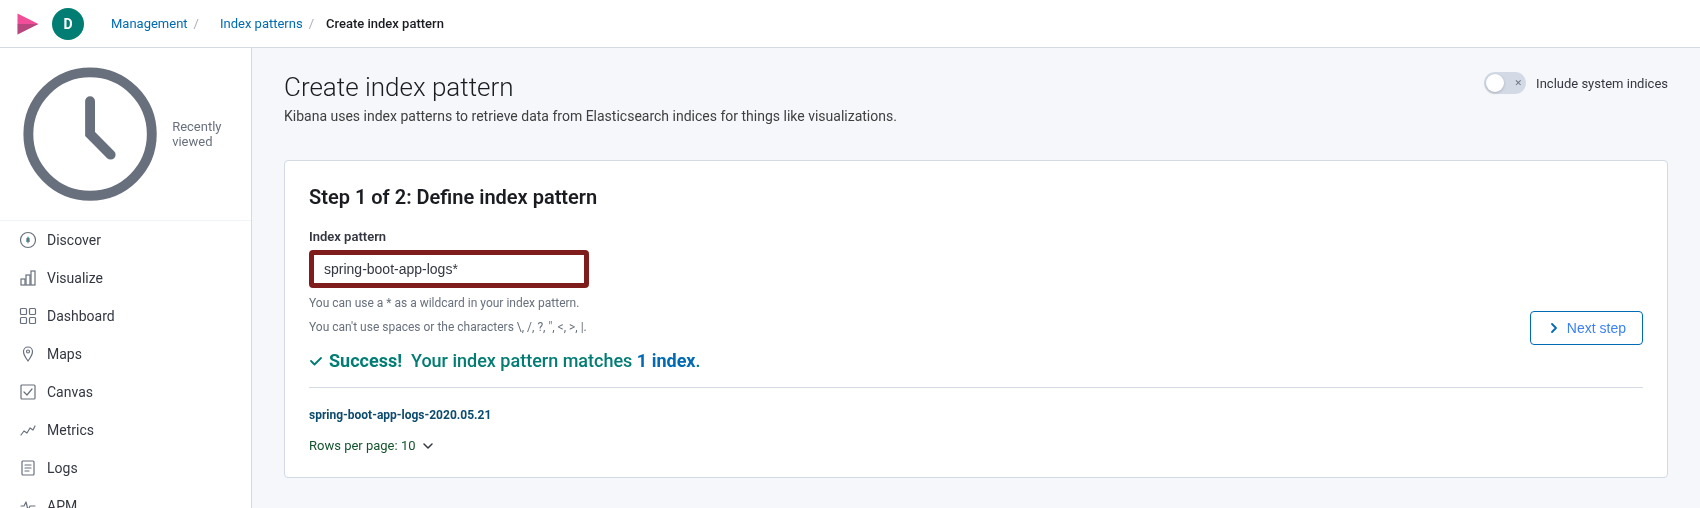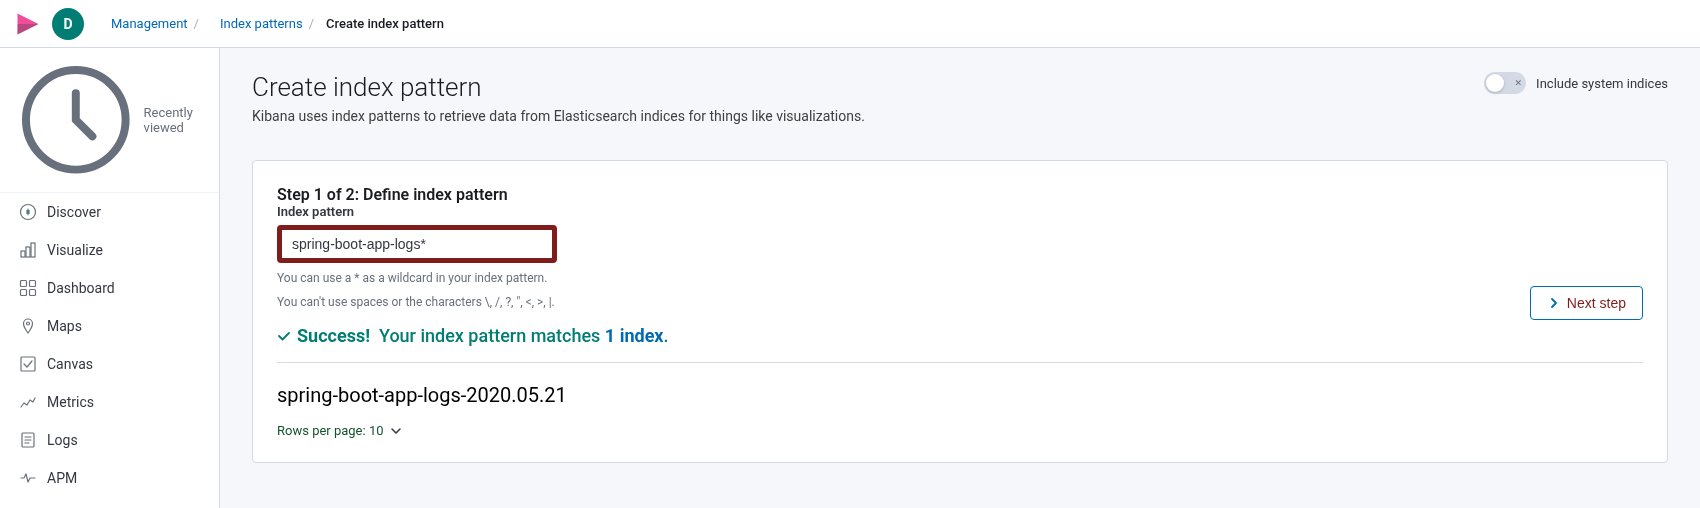--- a/index.html
+++ b/index.html
@@ -27,21 +27,21 @@
     .breadcrumb span { margin: 0 6px; color: #aab0bc; }
     .breadcrumb .current { color: #1a1c21; font-weight: 500; }
 
     
     .main-layout {
       display: flex; flex: 1; overflow: hidden;
     }
 
     
     .sidebar {
-      width: 220px; background: #fff; border-right: 1px solid #d3dae6;
+      width: 252px; background: #fff; border-right: 1px solid #d3dae6;
       display: flex; flex-direction: column; overflow-y: auto; flex-shrink: 0;
     }
     .sidebar-recently-viewed {
       display: flex; align-items: center; padding: 12px 16px;
       font-size: 13px; color: #69707d; border-bottom: 1px solid #f0f3f8;
       gap: 8px;
     }
     .sidebar-item {
       display: flex; align-items: center; padding: 10px 16px;
       font-size: 14px; color: #343741; cursor: pointer; gap: 10px;
@@ -75,53 +75,53 @@
     }
     .toggle-x {
       position: absolute; right: 4px; font-size: 9px; color: #69707d;
     }
     .toggle-label { font-size: 13px; color: #343741; }
 
     
     .card {
       background: #fff; border: 1px solid #d3dae6; border-radius: 4px; padding: 24px;
     }
-    .step-title { font-size: 16px; font-weight: 600; color: #1a1c21; }
+    .step-title { font-size: 20px; font-weight: 600; color: #1a1c21; margin-bottom: 20px; }
 
     
     .form-label { font-size: 13px; font-weight: 600; color: #343741; margin-bottom: 6px; display: block; }
     .form-input {
       width: 280px; height: 38px; border: 5px solid #7f1d1d; border-radius: 4px;
       padding: 0 10px; font-size: 14px; color: #343741; outline: none;
     }
     .form-hint { font-size: 12px; color: #69707d; margin-top: 6px; line-height: 1.5; }
 
     
     .success-msg {
       display: flex; align-items: center; gap: 6px;
       font-size: 18px; color: #017d73; margin-top: 14px; font-weight: 500;
     }
 
     
     .divider { border: none; border-top: 1px solid #d3dae6; margin: 16px 0; }
 
     
-    .match-row { font-size: 20px; color: #000000; font-weight: 400; padding: 4px 0; }
+    .match-row { font-size: 12px; color: #0c4a6e; font-weight: 700; padding: 4px 0; }
 
     
     .rows-per-page {
       display: flex; align-items: center; gap: 6px;
       font-size: 13px; color: #14532d; margin-top: 12px; cursor: pointer;
     }
 
     
     .next-step-btn {
       display: flex; align-items: center; gap: 6px;
       padding: 8px 16px; border: 1px solid #006bb4; border-radius: 4px;
-      background: #fff; color: #7f1d1d; font-size: 14px; cursor: pointer;
+      background: #fff; color: #3b82f6; font-size: 14px; cursor: pointer;
       font-weight: 500; float: right; margin-top: -60px; text-align: center;
     }
 
     .form-section { position: relative; }
 
     
     .nav-icon { color: #69707d; }
   </style>
 </head>
 <body>

